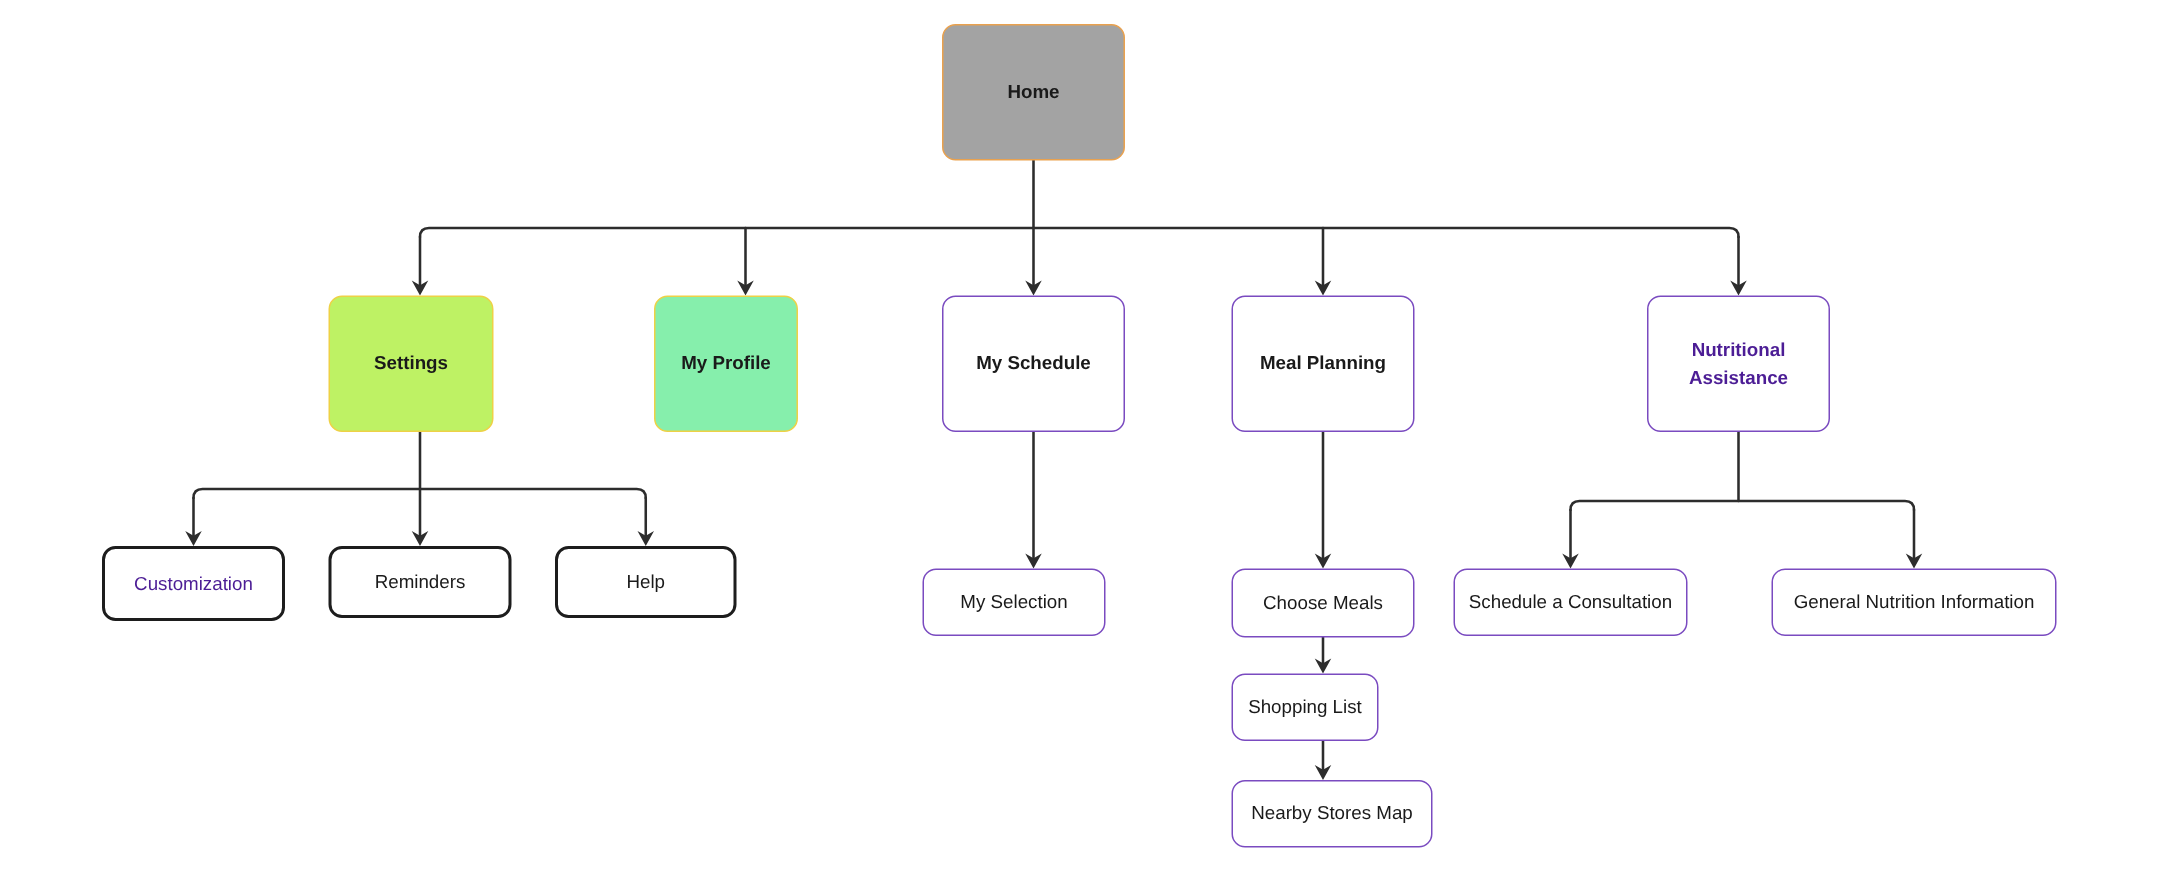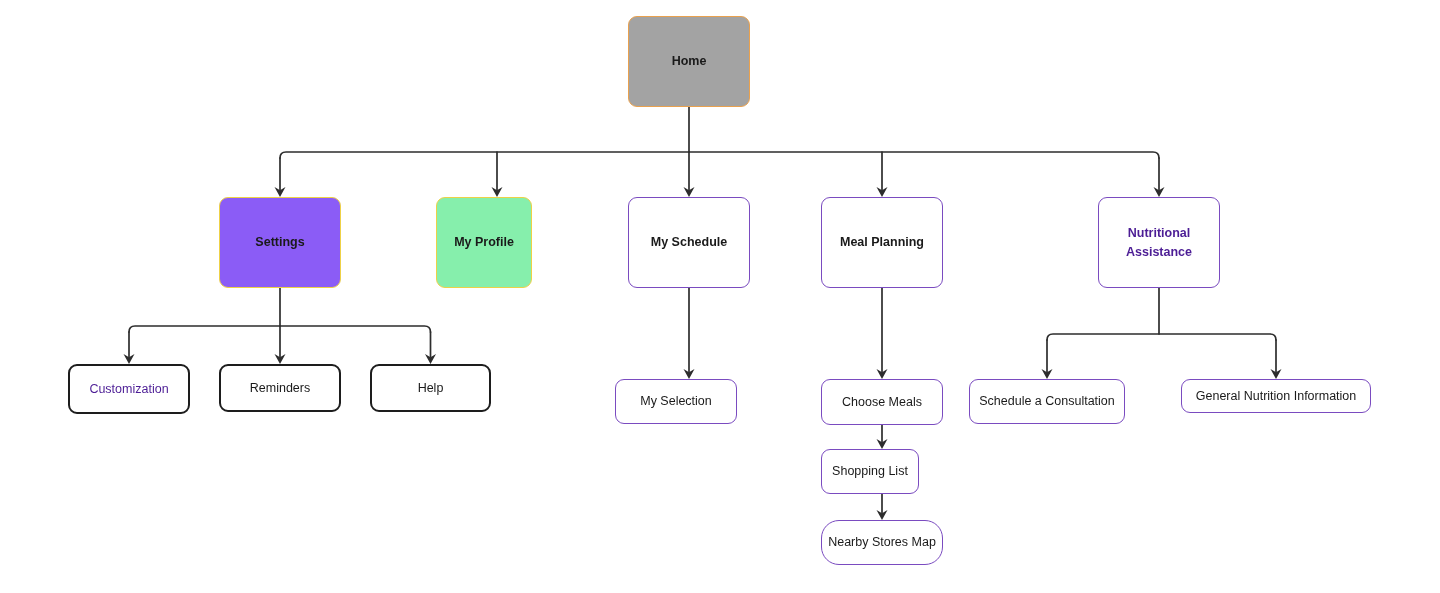--- a/index.html
+++ b/index.html
@@ -77,21 +77,21 @@
       <path d="M 882 379 L 876.5 369 L 882 372.2 L 887.5 369 Z" fill="#2d2d2d" stroke="none"></path>
       <path d="M 882 425 L 882 442" fill="none" stroke="#2d2d2d" stroke-width="1.7" stroke-linecap="round"></path>
       <path d="M 882 449 L 876.5 439 L 882 442.2 L 887.5 439 Z" fill="#2d2d2d" stroke="none"></path>
       <path d="M 882 494 L 882 513" fill="none" stroke="#2d2d2d" stroke-width="1.7" stroke-linecap="round"></path>
       <path d="M 882 520 L 876.5 510 L 882 513.2 L 887.5 510 Z" fill="#2d2d2d" stroke="none"></path>
     </svg>
   <div id="nodes-layer">
       <div class="node bold" style="left: 628px; top: 16px; width: 122px; height: 91px; border-color: rgb(233, 161, 78); background: #a3a3a3; color: rgb(26, 26, 26);">
         <span class="label">Home</span>
       </div>
-      <div class="node bold" style="left: 219px; top: 197px; width: 122px; height: 91px; border-color: rgb(238, 209, 70); background: #8b5cf6; color: rgb(26, 26, 26);">
+      <div class="node bold" style="left: 219px; top: 197px; width: 110px; height: 91px; border-color: rgb(238, 209, 70); background: #bef264; color: rgb(26, 26, 26);">
         <span class="label">Settings</span>
       </div>
       <div class="node bold" style="left: 436px; top: 197px; width: 96px; height: 91px; border-color: rgb(238, 209, 70); background: #86efac; color: rgb(26, 26, 26);">
         <span class="label">My Profile</span>
       </div>
       <div class="node bold" style="left: 628px; top: 197px; width: 122px; height: 91px; border-color: rgb(122, 75, 192); background: rgb(255, 255, 255); color: rgb(26, 26, 26);">
         <span class="label">My Schedule</span>
       </div>
       <div class="node bold" style="left: 821px; top: 197px; width: 122px; height: 91px; border-color: rgb(122, 75, 192); background: rgb(255, 255, 255); color: rgb(26, 26, 26);">
         <span class="label">Meal Planning</span>
@@ -110,23 +110,23 @@
       </div>
       <div class="node" style="left: 615px; top: 379px; width: 122px; height: 45px; border-color: rgb(122, 75, 192); background: rgb(255, 255, 255); color: rgb(26, 26, 26);">
         <span class="label">My Selection</span>
       </div>
       <div class="node" style="left: 821px; top: 379px; width: 122px; height: 46px; border-color: rgb(122, 75, 192); background: rgb(255, 255, 255); color: rgb(26, 26, 26);">
         <span class="label">Choose Meals</span>
       </div>
       <div class="node" style="left: 821px; top: 449px; width: 98px; height: 45px; border-color: rgb(122, 75, 192); background: rgb(255, 255, 255); color: rgb(26, 26, 26);">
         <span class="label">Shopping List</span>
       </div>
-      <div class="node" style="left: 821px; top: 520px; width: 122px; height: 45px; border-color: rgb(122, 75, 192); background: rgb(255, 255, 255); color: rgb(26, 26, 26); border-radius: 18px;">
+      <div class="node" style="left: 821px; top: 520px; width: 134px; height: 45px; border-color: rgb(122, 75, 192); background: rgb(255, 255, 255); color: rgb(26, 26, 26);">
         <span class="label">Nearby Stores Map</span>
       </div>
       <div class="node" style="left: 969px; top: 379px; width: 156px; height: 45px; border-color: rgb(122, 75, 192); background: rgb(255, 255, 255); color: rgb(26, 26, 26);">
         <span class="label">Schedule a Consultation</span>
       </div>
-      <div class="node" style="left: 1181px; top: 379px; width: 190px; height: 34px; border-color: rgb(122, 75, 192); background: rgb(255, 255, 255); color: rgb(26, 26, 26);">
+      <div class="node" style="left: 1181px; top: 379px; width: 190px; height: 45px; border-color: rgb(122, 75, 192); background: rgb(255, 255, 255); color: rgb(26, 26, 26);">
         <span class="label">General Nutrition Information</span>
       </div>
     </div>
 </div>
 
 </body></html>

